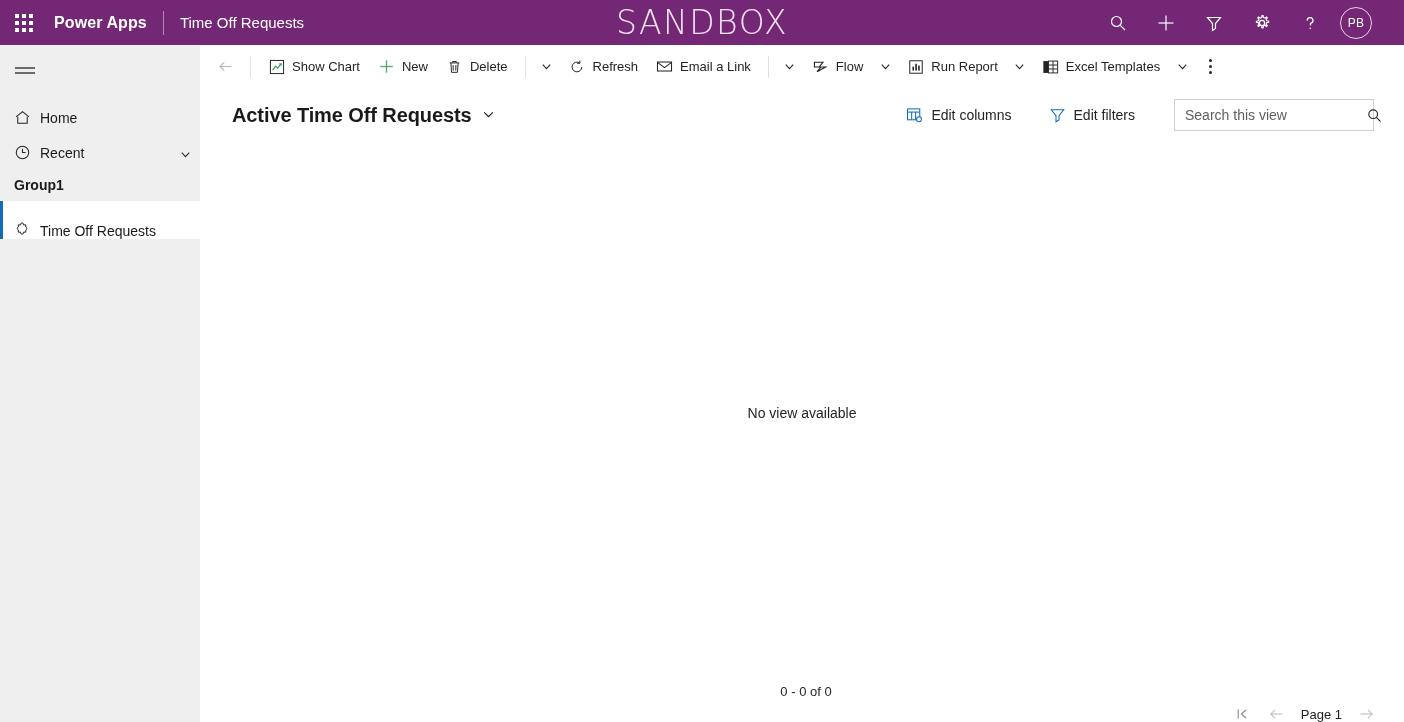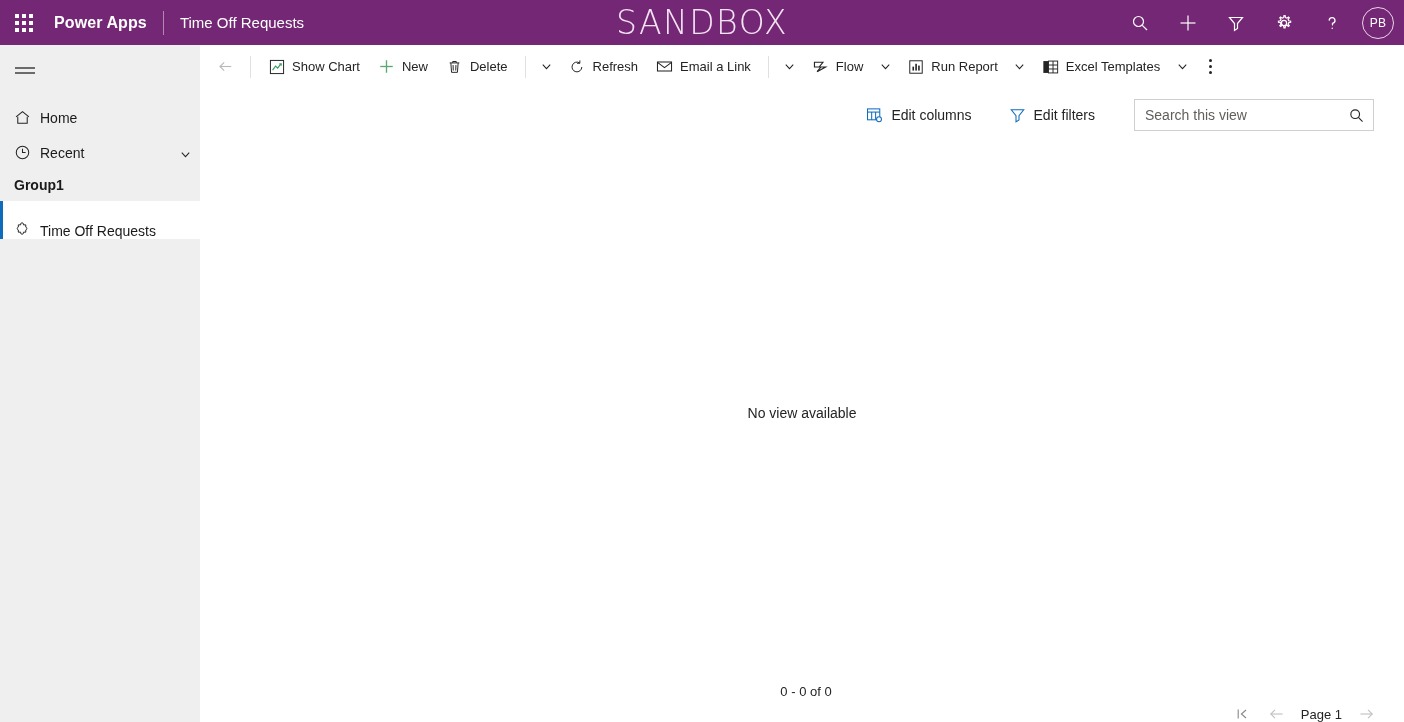--- a/index.html
+++ b/index.html
@@ -53,21 +53,21 @@
   }
   .hdr-btn {
     width: 48px; height: 45px; display: flex; align-items: center;
     justify-content: center; cursor: pointer;
   }
   .hdr-btn svg { display: block; }
   .avatar {
     width: 32px; height: 32px; border-radius: 50%;
     border: 1px solid #e8d5e8; color: #ffffff;
     display: flex; align-items: center; justify-content: center;
-    font-size: 12px; margin-left: 6px; margin-right: 0;
+    font-size: 12px; margin-left: 6px; margin-right: 22px;
     cursor: pointer; letter-spacing: .3px;
   }
 
   
   .body { flex: 1; display: flex; min-height: 0; }
 
   
   .sidebar {
     width: 200px; min-width: 200px;
     background: #efefef;
@@ -141,21 +141,21 @@
     font-size: 20px; font-weight: bold; color: #1b1a19; cursor: pointer;
     display: flex; align-items: center; gap: 9px; letter-spacing: -.1px;
   }
   .viewbar-right { margin-left: auto; display: flex; align-items: center; gap: 17px; }
   .link-btn {
     height: 32px; display: flex; align-items: center; gap: 8px;
     padding: 0 10px; cursor: pointer; font-size: 14px; color: #242424;
     white-space: nowrap; border-radius: 2px;
   }
   .searchbox {
-    width: 240px; height: 32px; border: 1px solid #cfcfcf; background: #fff;
+    width: 200px; height: 32px; border: 1px solid #cfcfcf; background: #fff;
     display: flex; align-items: center; margin-left: 12px; padding: 0 8px 0 10px;
   }
   .searchbox input {
     flex: 1; border: none; outline: none; font-size: 14px;
     font-family: "Liberation Sans", sans-serif; color: #242424; background: transparent;
   }
   .searchbox input::placeholder { color: #605e5c; }
   .search-go { display: flex; align-items: center; cursor: pointer; }
 
   
@@ -428,20 +428,28 @@
         <div class="more-btn">
           <span class="dots">
               <i></i>
               <i></i>
               <i></i>
             </span>
         </div>
       </div>
 
       <div class="viewbar">
+        <div class="view-title">
+          <span>Active Time Off Requests</span>
+          <span>
+            <svg width="15" height="15" viewBox="0 0 16 16" fill="none" stroke="#1b1a19" stroke-width="1.2">
+              <path d="M3.4 5.8 L8 10.4 L12.6 5.8"></path>
+            </svg>
+          </span>
+        </div>
 
         <div class="viewbar-right">
           <div class="link-btn">
             <span class="cmd-ico">
               <svg width="17" height="16" viewBox="0 0 18 17" fill="none" stroke="#0f6cbd" stroke-width="1.1">
                 <rect x="1.6" y="2" width="13" height="11.6"></rect>
                 <line x1="1.6" y1="5.4" x2="14.6" y2="5.4"></line>
                 <line x1="6" y1="5.4" x2="6" y2="13.6"></line>
                 <line x1="10.2" y1="5.4" x2="10.2" y2="13.6"></line>
                 <circle cx="13.8" cy="13" r="2.6" fill="#fff"></circle>

